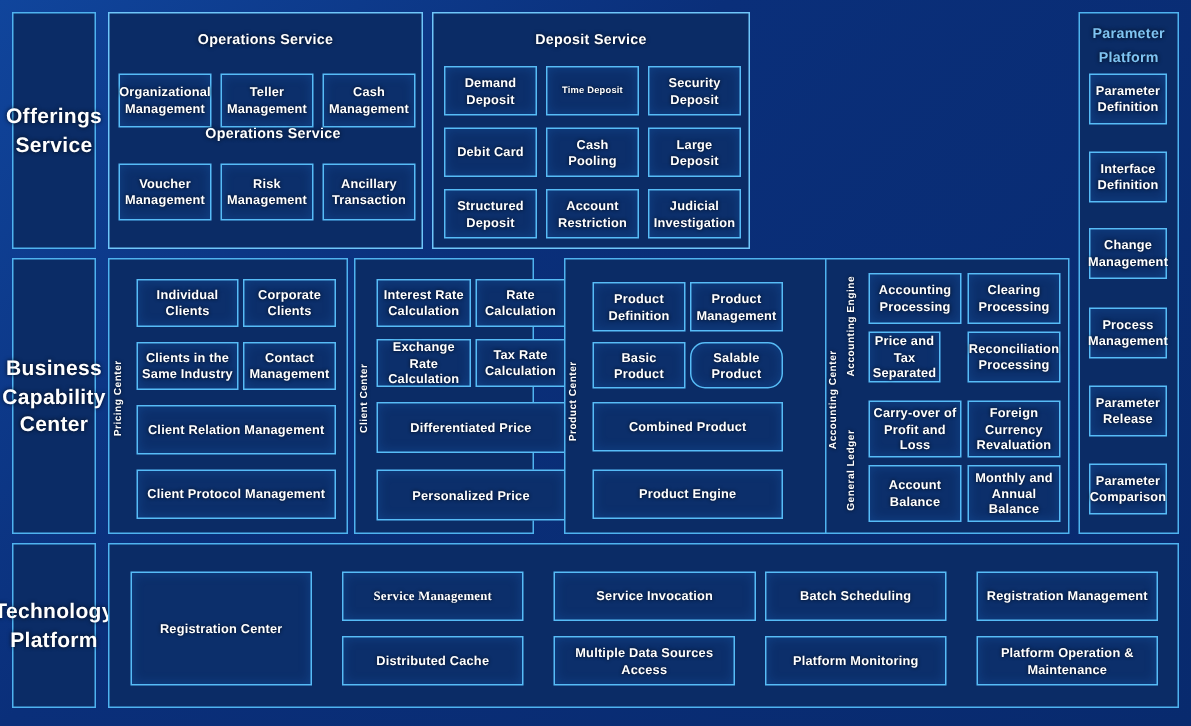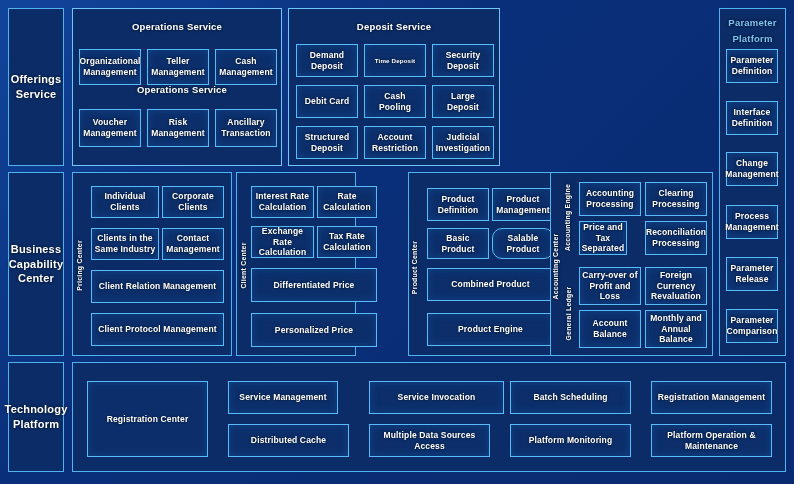--- a/index.html
+++ b/index.html
@@ -37,21 +37,21 @@
     border: 1.5px solid #4fb3f0;
     background: #0b2c66;
     box-sizing: border-box;
     display: flex;
     align-items: center;
     justify-content: center;
     text-align: center;
   }
   .rail-label {
     color: #ffffff;
-    font-size: 11px;
+    font-size: 14px;
     font-weight: bold;
     line-height: 1.35;
     letter-spacing: .2px;
     text-shadow: 0 0 3px rgba(0,0,0,.8);
   }
 
   
   .group-title {
     position: absolute;
     color: #ffffff;
@@ -207,21 +207,21 @@
     <div class="cell" style="left:14px; top:13px; width:63px; height:32px;">Interest Rate Calculation</div>
     <div class="cell" style="left:80px; top:13px; width:60px; height:32px;">Rate Calculation</div>
 
     <div class="cell" style="left:14px; top:53px; width:63px; height:32px;">Exchange Rate Calculation</div>
     <div class="cell" style="left:80px; top:53px; width:60px; height:32px;">Tax Rate Calculation</div>
 
     <div class="cell" style="left:14px; top:95px; width:126px; height:34px;">Differentiated Price</div>
     <div class="cell" style="left:14px; top:140px; width:126px; height:34px;">Personalized Price</div>
   </div>
 
-  <div class="panel" style="left:408px; top:172px; width:177px; height:184px;">
+  <div class="panel" style="left:376px; top:172px; width:177px; height:184px;">
     <div class="vlabel" style="left:0px; top:62px; width:12px; height:64px;">
       <span>Product Center</span>
     </div>
 
     <div class="cell" style="left:18px; top:15px; width:62px; height:33px;">Product Definition</div>
     <div class="cell" style="left:83px; top:15px; width:62px; height:33px;">Product Management</div>
 
     <div class="cell" style="left:18px; top:55px; width:62px; height:31px;">Basic Product</div>
     <div class="cell" style="left:83px; top:55px; width:62px; height:31px;border-radius:10px;">Salable Product</div>
 
@@ -250,21 +250,21 @@
     <div class="cell" style="left:94px; top:94px; width:62px; height:38px;">Foreign Currency Revaluation</div>
 
     <div class="cell" style="left:28px; top:137px; width:62px; height:38px;">Account Balance</div>
     <div class="cell" style="left:94px; top:137px; width:62px; height:38px;">Monthly and Annual Balance</div>
   </div>
 
   <div class="panel" style="left:72px; top:362px; width:714px; height:110px;">
 
     <div class="cell" style="left:14px; top:18px; width:121px; height:76px;">Registration Center</div>
 
-    <div class="cell" style="left:155px; top:18px; width:110px; height:33px;">Service Management</div>
+    <div class="cell" style="left:155px; top:18px; width:121px; height:33px;font-family:Liberation Serif, serif;">Service Management</div>
     <div class="cell" style="left:155px; top:61px; width:121px; height:33px;">Distributed Cache</div>
 
     <div class="cell" style="left:296px; top:18px; width:135px; height:33px;">Service Invocation</div>
     <div class="cell" style="left:296px; top:61px; width:121px; height:33px;">Multiple Data Sources Access</div>
 
     <div class="cell" style="left:437px; top:18px; width:121px; height:33px;">Batch Scheduling</div>
     <div class="cell" style="left:437px; top:61px; width:121px; height:33px;">Platform Monitoring</div>
 
     <div class="cell" style="left:578px; top:18px; width:121px; height:33px;">Registration Management</div>
     <div class="cell" style="left:578px; top:61px; width:121px; height:33px;">Platform Operation &amp; Maintenance</div>

